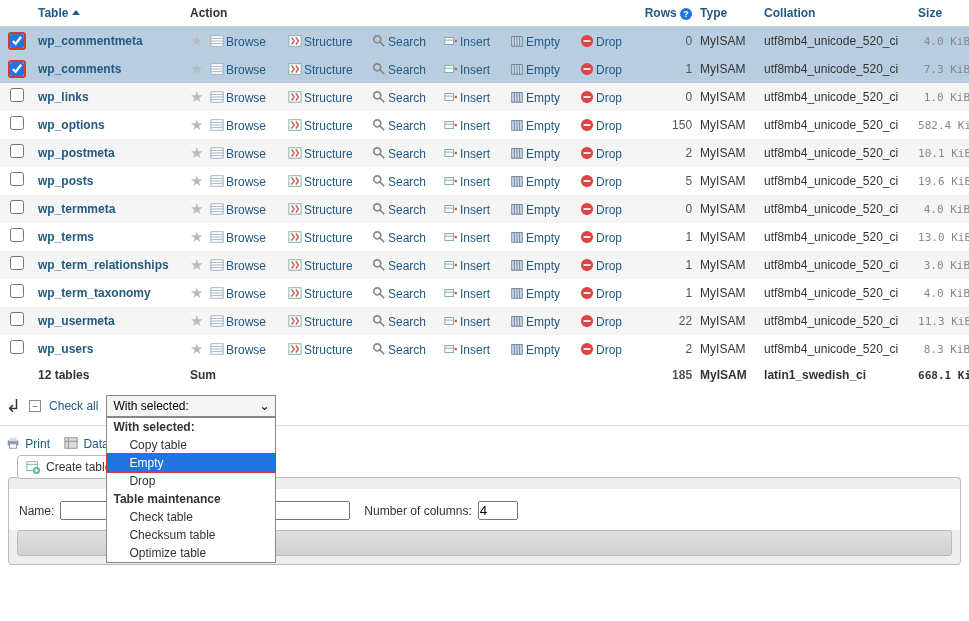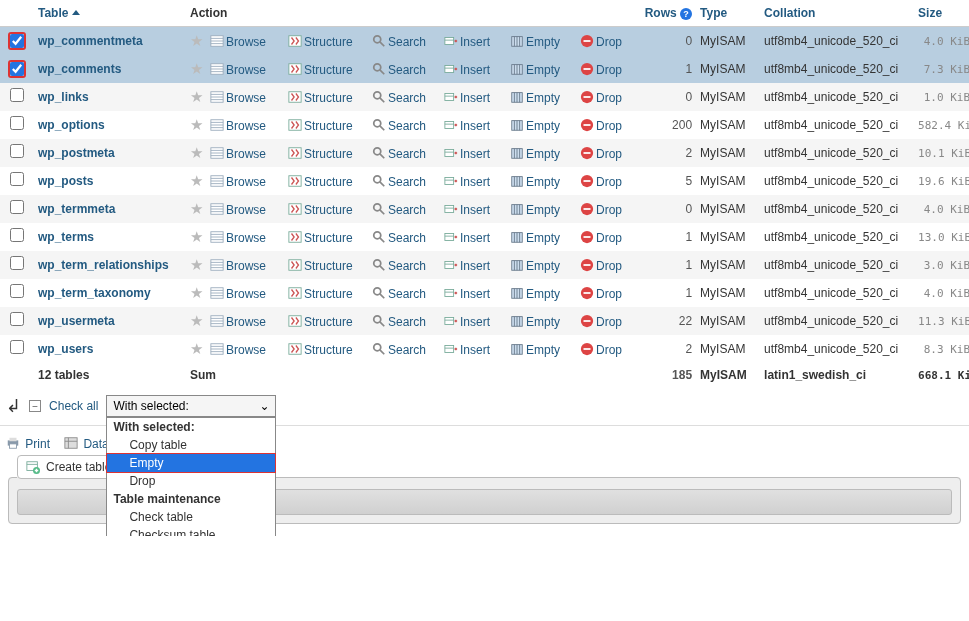--- a/index.html
+++ b/index.html
@@ -227,21 +227,21 @@
         <td><a href="#" class="link act"><svg class="ico" viewBox="0 0 16 16">
               <rect x="2" y="3" width="12" height="11" fill="#cde" stroke="#678"></rect>
               <line x1="5" y1="3" x2="5" y2="14" stroke="#678"></line>
               <line x1="8" y1="3" x2="8" y2="14" stroke="#678"></line>
               <line x1="11" y1="3" x2="11" y2="14" stroke="#678"></line>
             </svg>Empty</a></td>
         <td><a href="#" class="link act"><svg class="ico" viewBox="0 0 16 16">
               <circle cx="8" cy="8" r="7" fill="#d44"></circle>
               <rect x="4" y="7" width="8" height="2" fill="#fff"></rect>
             </svg>Drop</a></td>
-        <td class="rows">200</td>
+        <td class="rows">150</td>
         <td>MyISAM</td>
         <td>utf8mb4_unicode_520_ci</td>
         <td class="size">582.4 KiB</td>
       </tr>
       <tr class="odd">
         <td class="chkbox">
           <input type="checkbox" class="chk" style="">
         </td>
         <td><a href="#" class="link name">wp_postmeta</a></td>
         <td><span class="star">★</span></td>
@@ -612,14 +612,20 @@
 <fieldset class="fieldset">
   <legend class="legend">
     <svg class="ico" viewBox="0 0 16 16">
         <rect x="1" y="2" width="12" height="10" fill="#fff" stroke="#7a9"></rect>
         <line x1="1" y1="5" x2="13" y2="5" stroke="#7a9"></line>
         <circle cx="12" cy="12" r="4" fill="#5b8"></circle>
         <path d="M12 10v4M10 12h4" stroke="#fff" stroke-width="1.5"></path>
       </svg>
     <span>Create table</span>
   </legend>
+  <div class="inner-bg">
+    <span>Name:</span>
+    <input type="text" style="width: 290px;">
+    <span style="margin-left:8px">Number of columns:</span>
+    <input type="text" style="width: 40px;" value="4">
+  </div>
   <div class="grad-bar"></div>
 </fieldset>
 
 </body></html>

